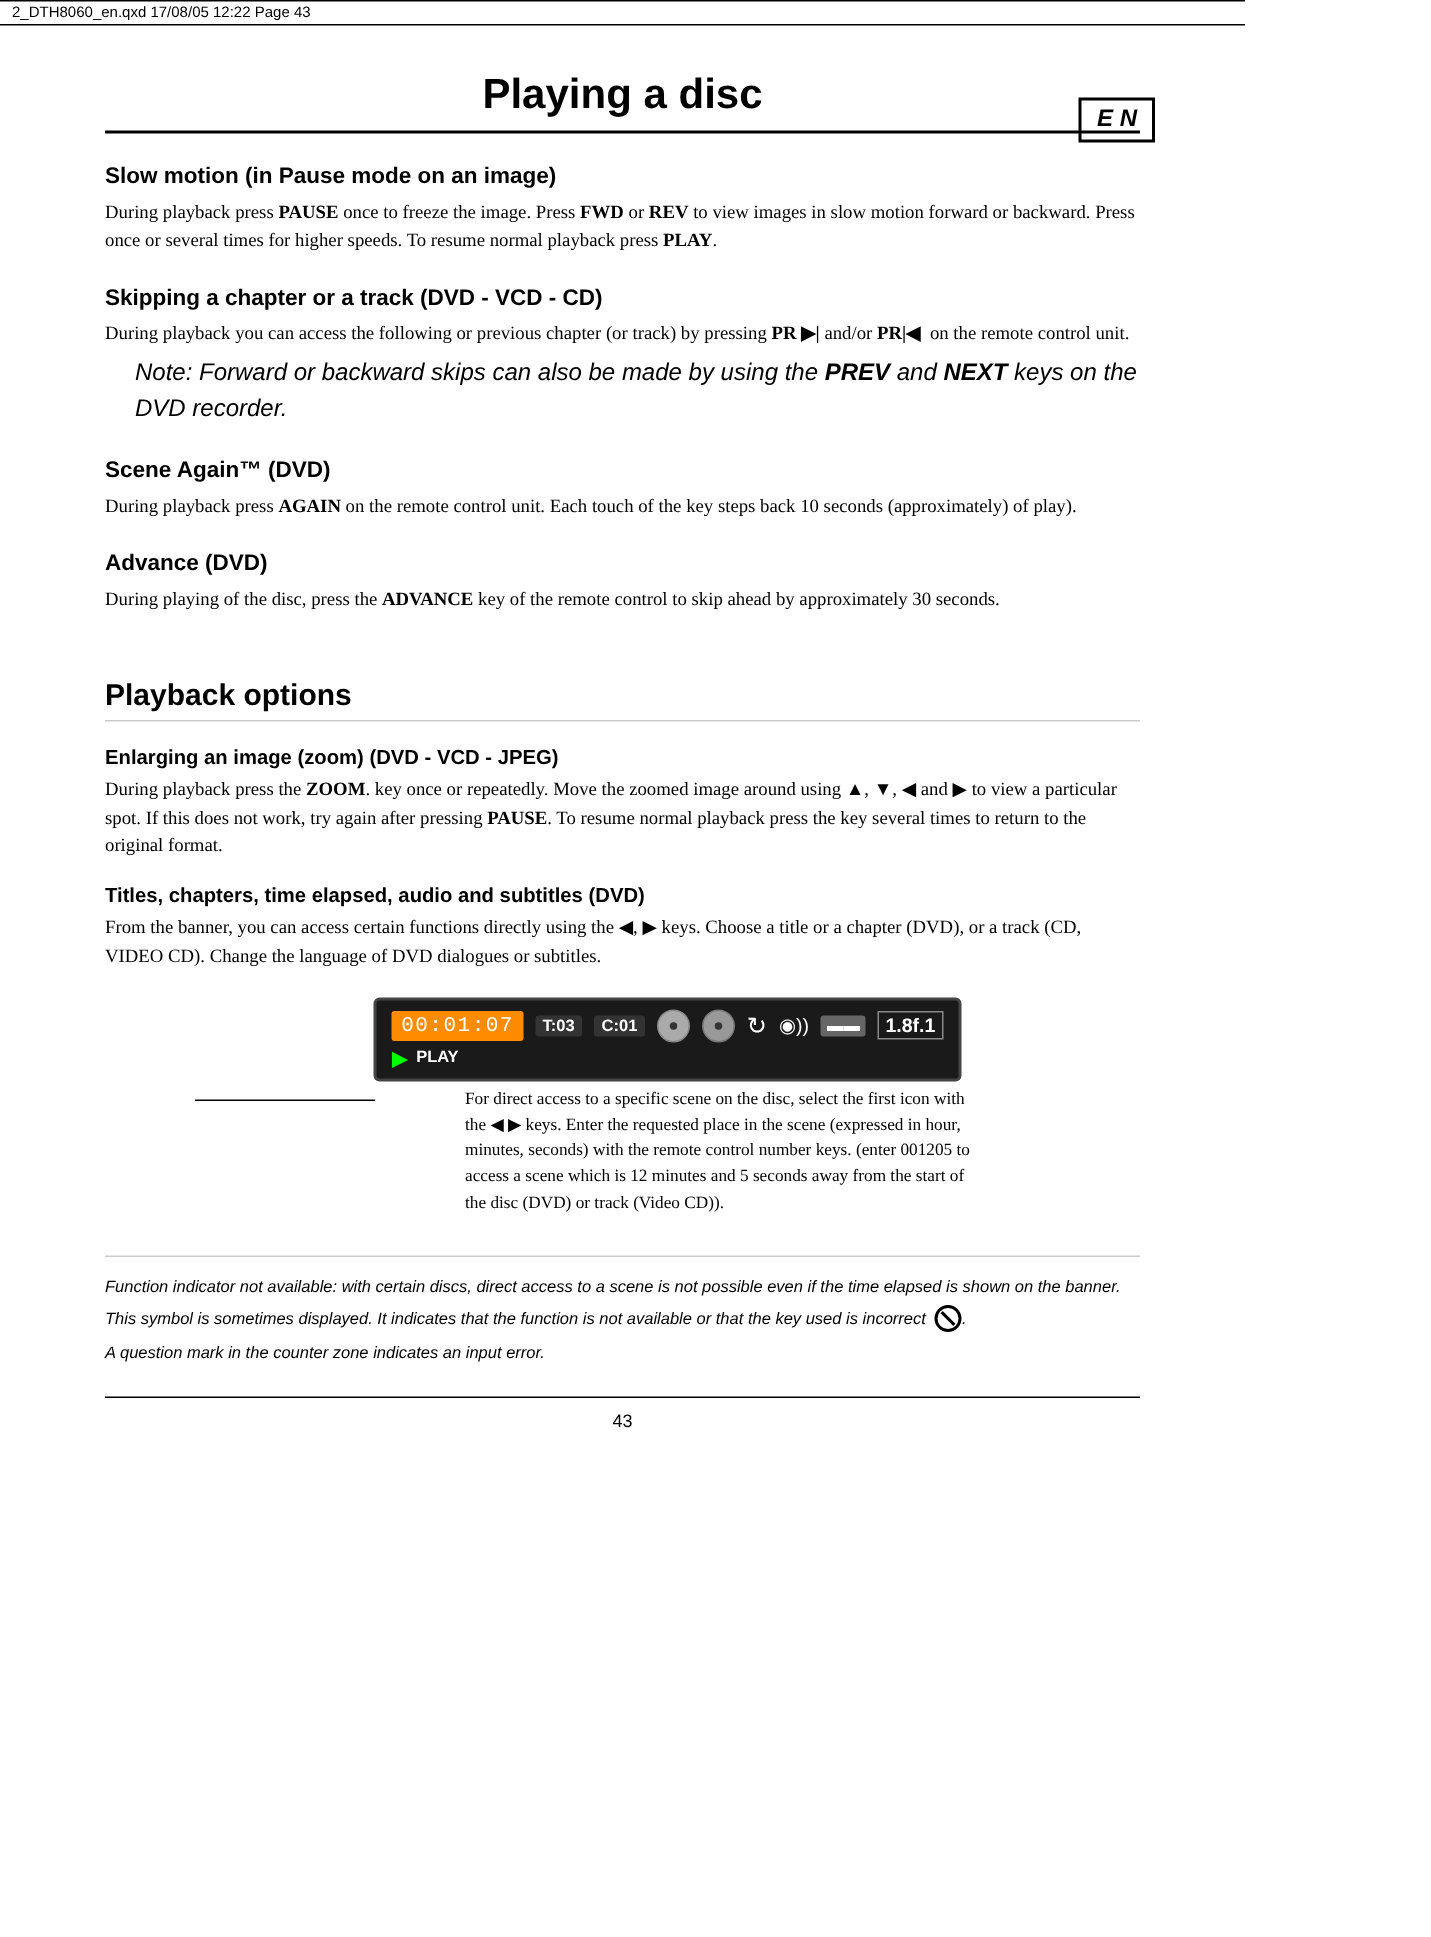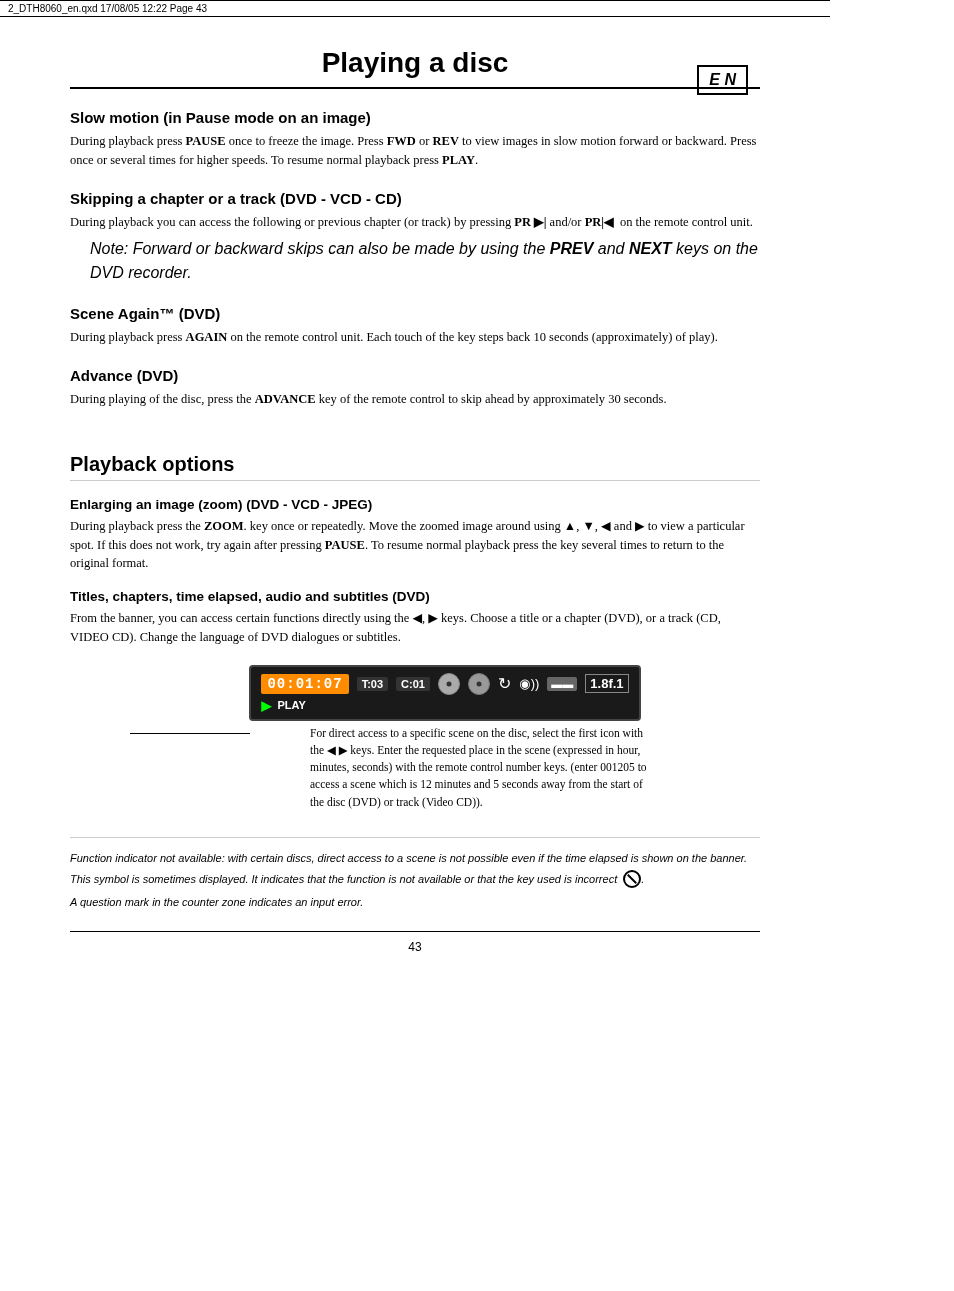--- a/index.html
+++ b/index.html
@@ -97,21 +97,21 @@
     .osd-top-row {
       display: flex;
       align-items: center;
       gap: 8px;
     }
     .osd-time {
       background: #ff8c00;
       color: #fff;
       font-family: 'Courier New', monospace;
       font-size: 14px;
-      font-weight: bold;
+      font-weight: normal;
       padding: 2px 6px;
       border-radius: 2px;
       letter-spacing: 1px;
     }
     .osd-label {
       color: #fff;
       font-size: 11px;
       font-weight: bold;
       background: #333;
       padding: 1px 5px;
@@ -149,21 +149,21 @@
       text-align: center;
       font-size: 12px;
       margin-top: 20px;
       border-top: 1px solid #000;
       padding-top: 8px;
     }
     
     .en-badge {
       position: absolute;
       top: 48px;
-      right: 82px;
+      right: 60px;
       border: 2px solid #000;
       padding: 4px 10px;
       font-size: 16px;
       font-weight: bold;
       font-style: italic;
     }
     
     .diagram-area {
       position: relative;
       margin: 18px 0;

